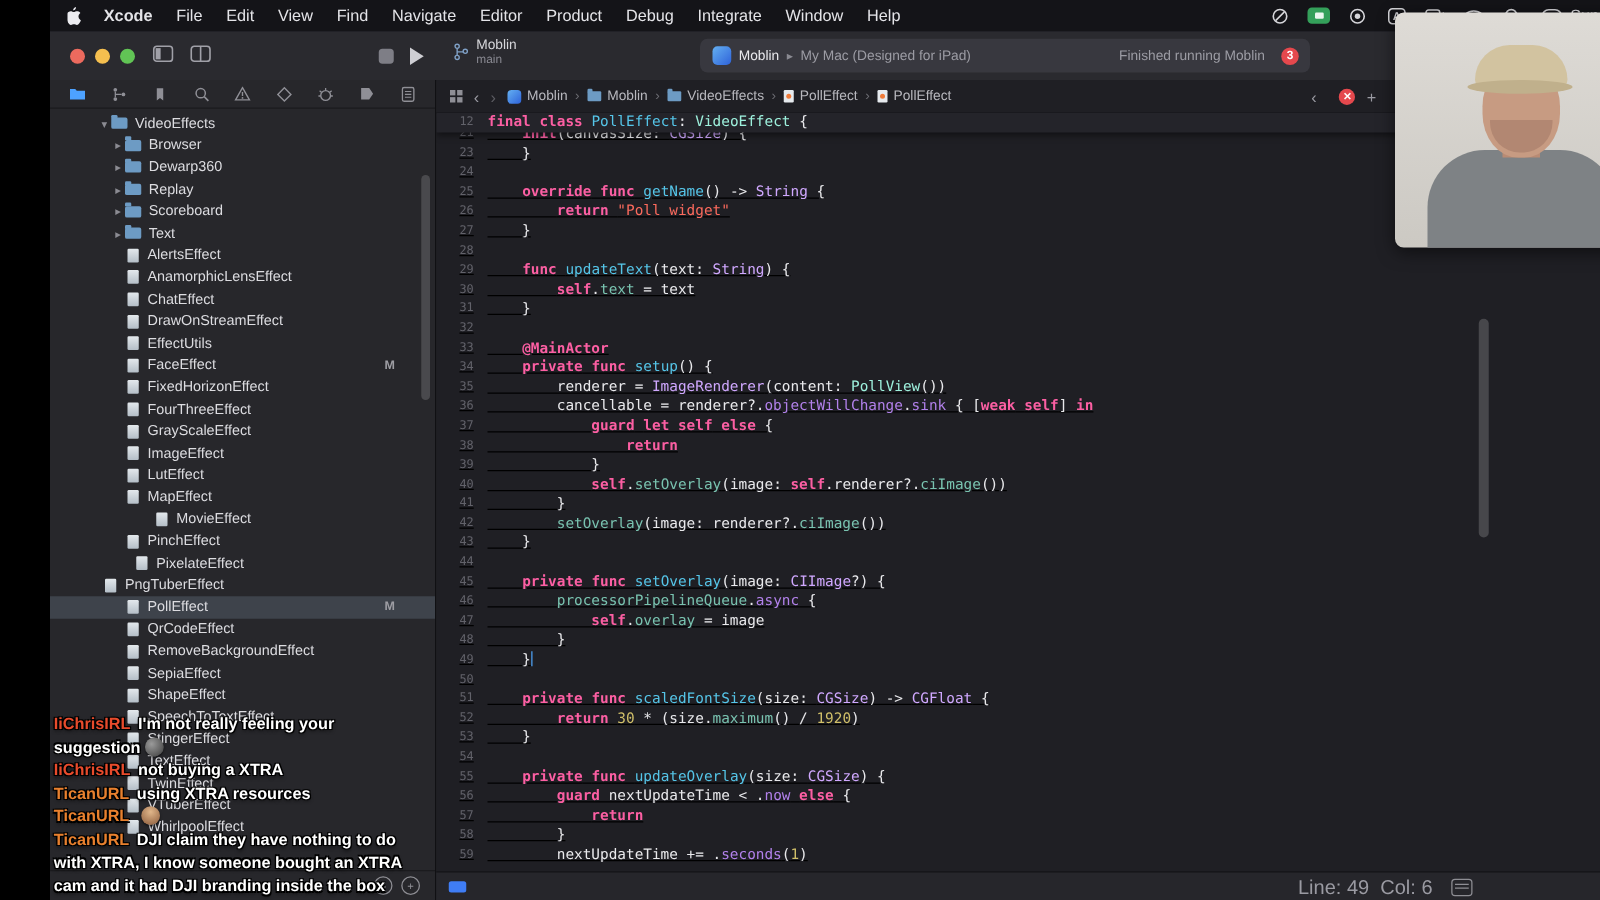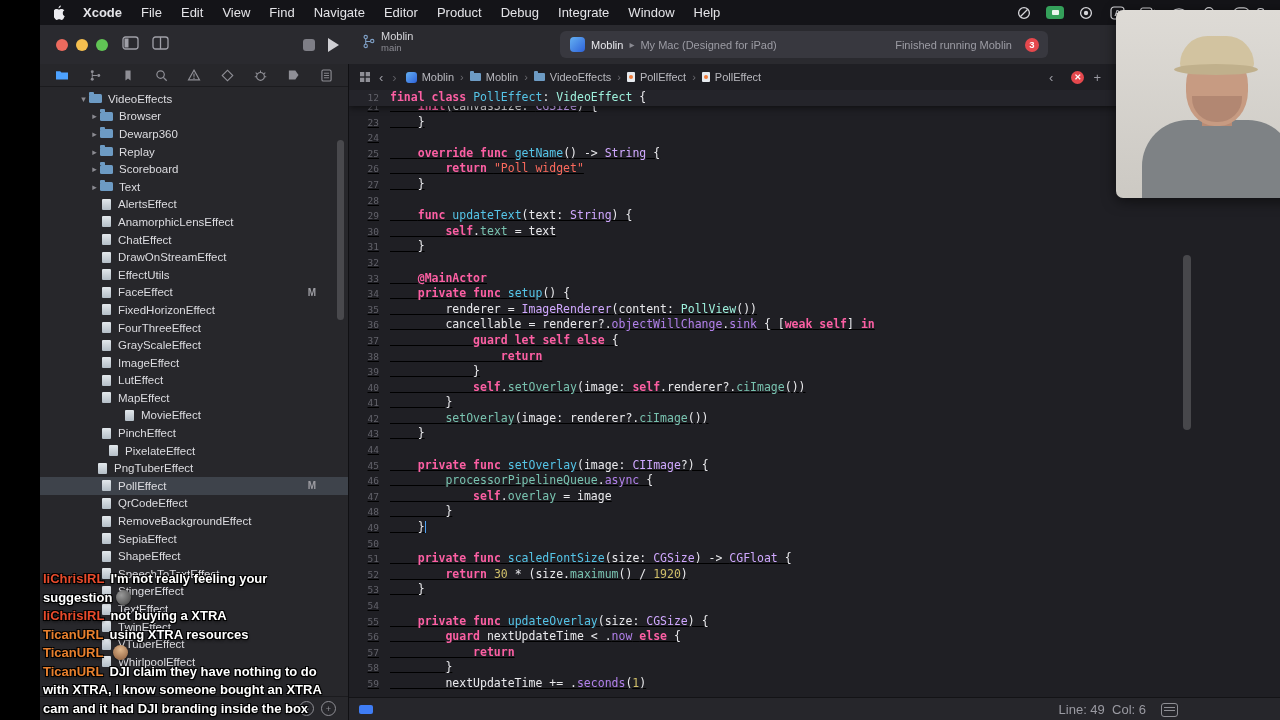--- a/index.html
+++ b/index.html
@@ -78,21 +78,21 @@
   .code{line-height:15.6px;}
   #sticky-line{position:absolute;top:0;left:0;right:0;height:16px;background:#24242a;z-index:3;
                box-shadow:0 2px 6px rgba(0,0,0,.5);}
   .tok-p{color:#e9e9ec;} .tok-k{color:#fc5fa3;font-weight:600;} .tok-d{color:#55c5e8;}
   .tok-t1{color:#9ef1dd;} .tok-t2{color:#d0a8ff;} .tok-f1{color:#79c3b0;} .tok-f2{color:#b281eb;}
   .tok-s{color:#fc6a5d;} .tok-n{color:#d0bf69;}
   .caret{display:inline-block;width:1.5px;height:12px;background:#4ea1f3;vertical-align:-2px;}
   #editor-scrollbar{position:absolute;top:165px;right:129px;width:8px;height:175px;border-radius:4px;background:rgba(255,255,255,.18);}
   #editor-footer{position:absolute;left:0;right:0;bottom:0;height:22px;background:#26262b;border-top:1px solid #131316;}
   #ef-pill{position:absolute;left:10px;top:7px;width:14px;height:9px;border-radius:2px;background:#3f7df5;}
-  #ef-linecol{position:absolute;right:174px;top:4px;font-size:13px;color:#9a9aa2;white-space:pre;}
+  #ef-linecol{position:absolute;right:174px;top:4px;font-size:16px;color:#9a9aa2;white-space:pre;}
   #ef-ico{position:absolute;right:142px;top:5px;width:15px;height:12px;border:1px solid #8e8e94;border-radius:3px;}
   #ef-ico::before{content:"";position:absolute;left:2px;right:2px;top:3px;height:1px;background:#8e8e94;box-shadow:0 3px 0 #8e8e94;}
   
   #chat-overlay{position:absolute;left:3px;bottom:2px;width:280px;z-index:60;font-weight:700;font-size:13px;line-height:18.5px;}
   .chat-msg{color:#fff;text-shadow:-1px -1px 0 #000,1px -1px 0 #000,-1px 1px 0 #000,1px 1px 0 #000,0 2px 3px rgba(0,0,0,.65);}
   .chat-name{margin-right:6px;}
   .chat-emote{display:inline-block;width:15px;height:15px;border-radius:50%;vertical-align:-3px;margin-left:4px;
               box-shadow:0 1px 2px rgba(0,0,0,.6);}
   .emote-frown{background:radial-gradient(circle at 35% 35%,#9a9a9a,#3c3c3c);}
   .emote-avatar{background:radial-gradient(circle at 50% 30%,#e0b68a,#8a5a3a);}
@@ -386,21 +386,21 @@
             <div class="tree-row" style="padding-left: 49px;">
               <span class="chev"></span>
               <span class="ico-file"></span>
               <span>PinchEffect</span>
             </div>
             <div class="tree-row" style="padding-left: 56px;">
               <span class="chev"></span>
               <span class="ico-file"></span>
               <span>PixelateEffect</span>
             </div>
-            <div class="tree-row" style="padding-left: 45px;">
+            <div class="tree-row" style="padding-left: 31px;">
               <span class="chev"></span>
               <span class="ico-file"></span>
               <span>PngTuberEffect</span>
             </div>
             <div class="tree-row sel" style="padding-left: 49px;">
               <span class="chev"></span>
               <span class="ico-file"></span>
               <span>PollEffect</span>
               <span class="m-badge">M</span>
             </div>

